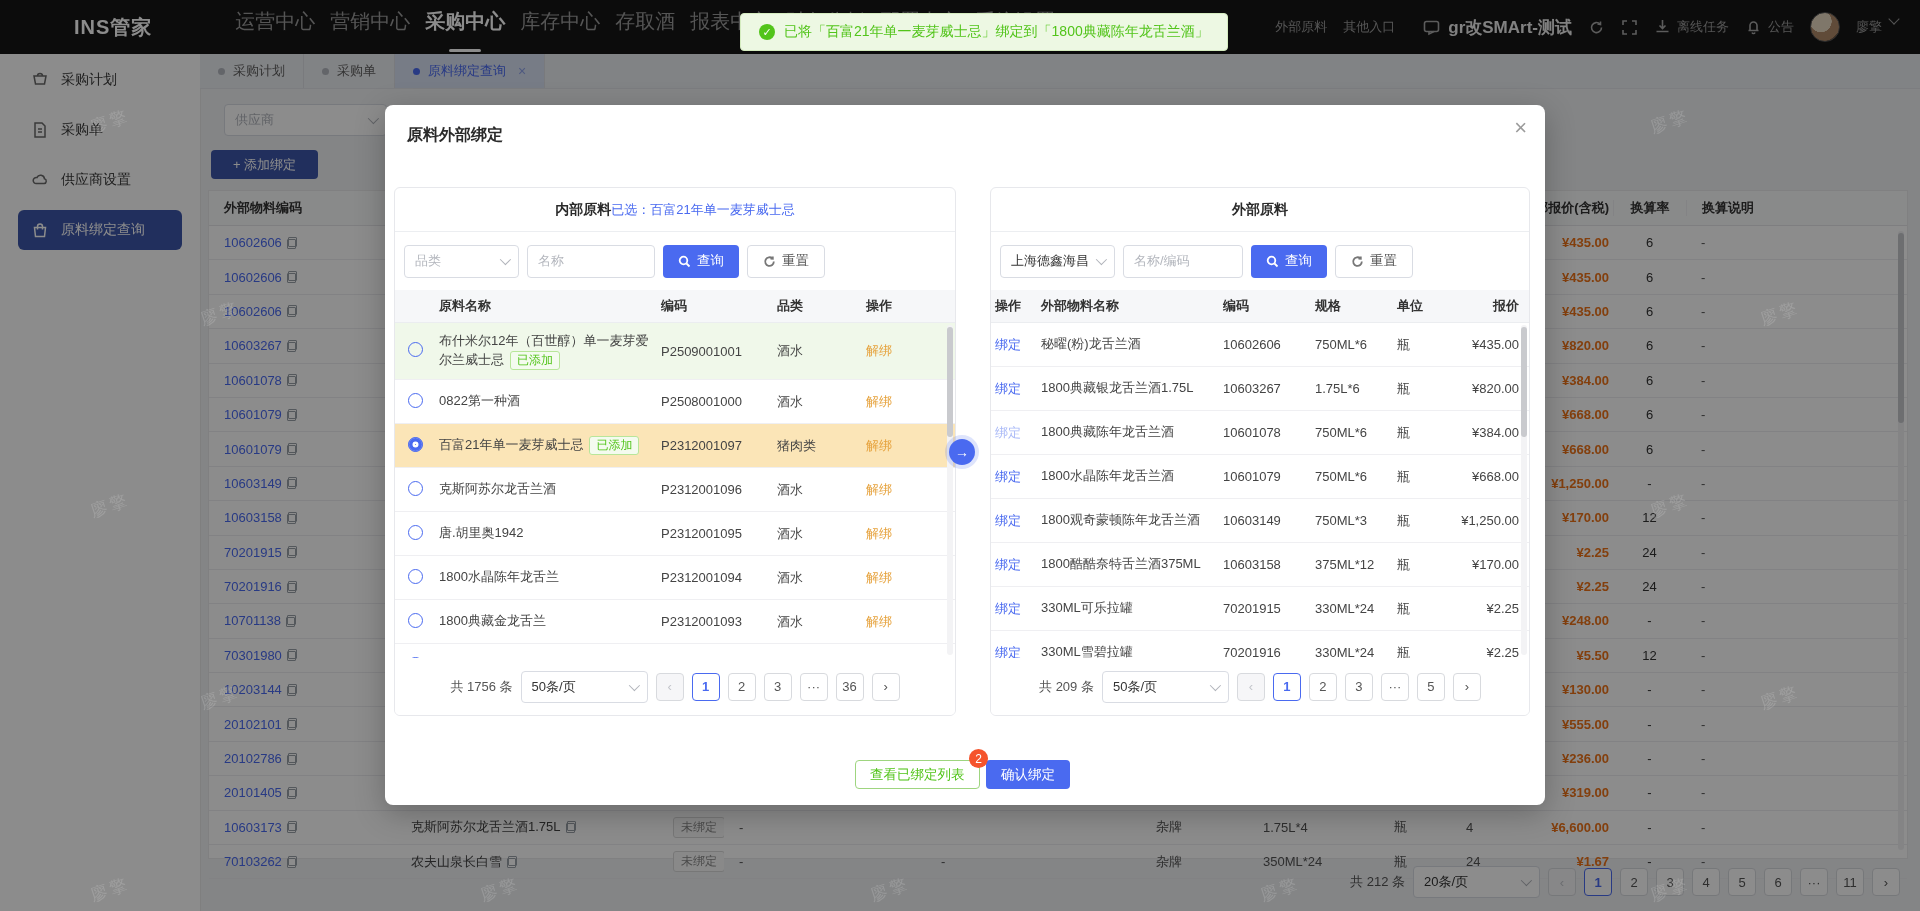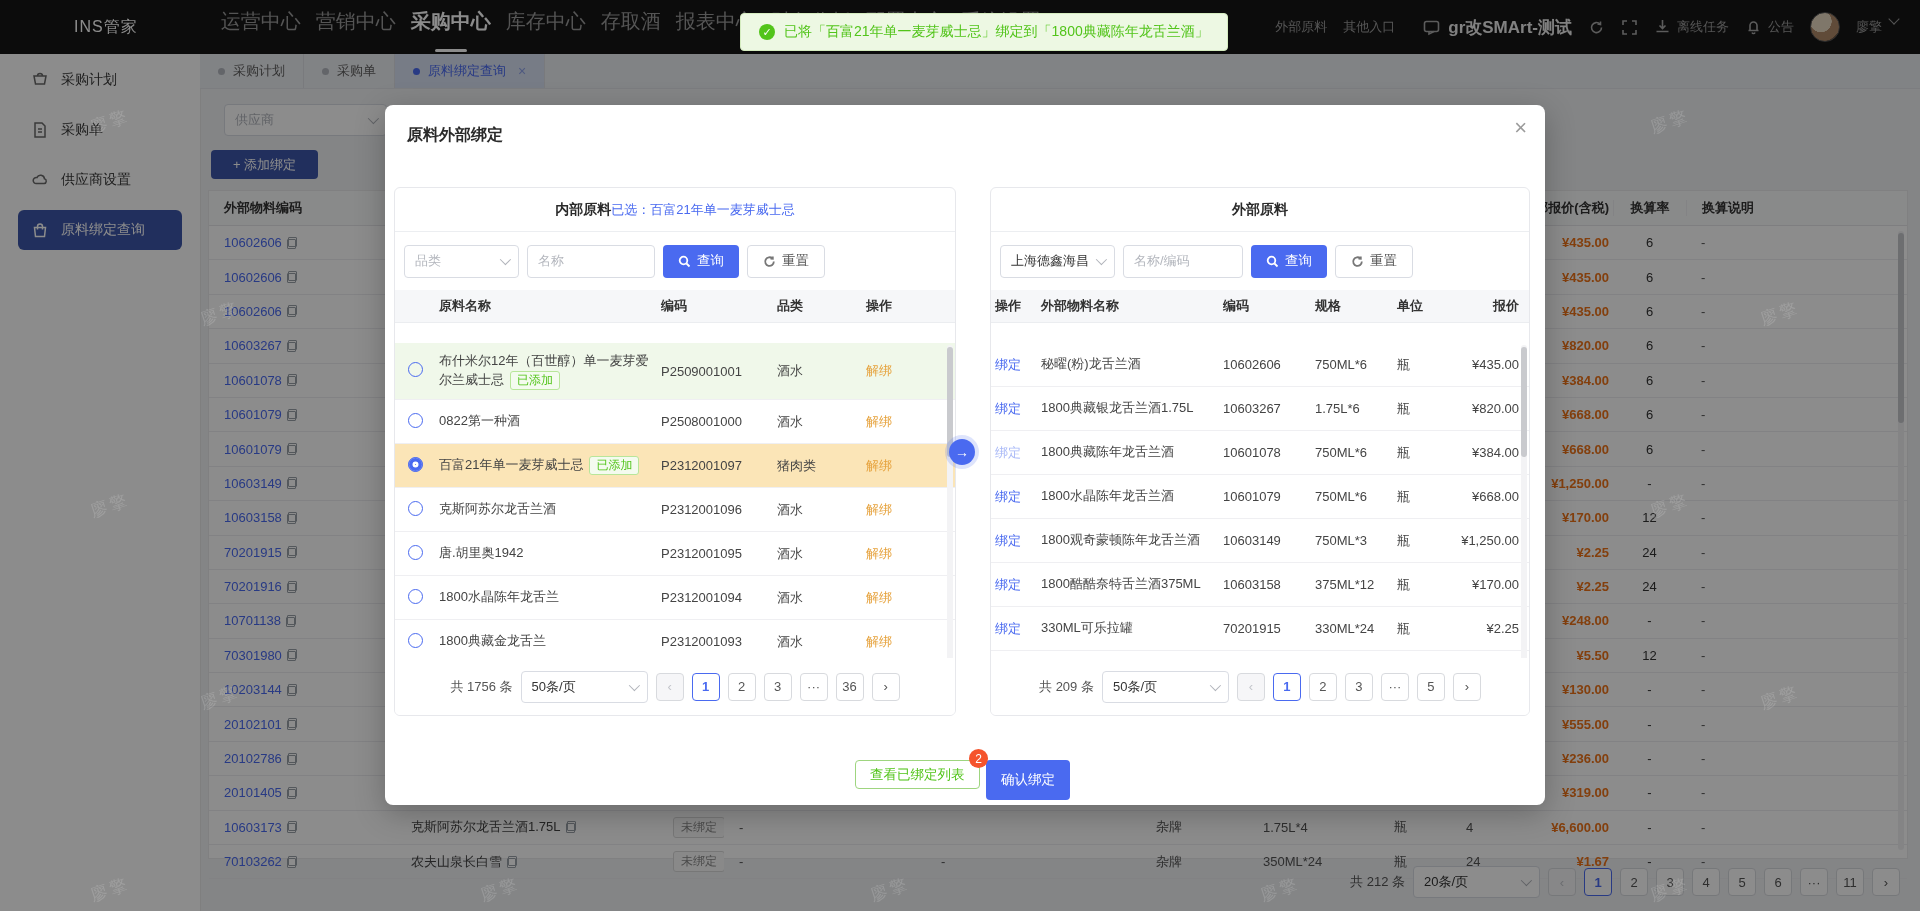--- a/index.html
+++ b/index.html
@@ -1,20 +1,20 @@
 <!DOCTYPE html>
 <html><head>
 <meta charset="utf-8">
 <style>
   html,body{margin:0;padding:0;}
   body{width:1920px;height:911px;position:relative;overflow:hidden;
        font-family:"Liberation Sans","DejaVu Sans",sans-serif;background:#f0f2f5;font-size:13px;color:#333;}
   
   .navbar{position:absolute;left:0;top:0;width:1920px;height:54px;background:#161616;display:flex;align-items:center;z-index:1;}
-  .logo{color:#fff;font-size:16px;font-weight:normal;margin-left:74px;letter-spacing:1px;}
+  .logo{color:#fff;font-size:20px;font-weight:bold;margin-left:74px;letter-spacing:1px;}
   .nav-menu{display:flex;margin-left:81px;gap:11px;}
   .nav-item{color:#9b9b9b;font-size:20px;height:66px;line-height:54px;padding:0 2px;position:relative;cursor:pointer;white-space:nowrap;}
   .nav-item.active{color:#fff;font-weight:bold;}
   .nav-item.active::after{content:'';position:absolute;left:50%;transform:translateX(-50%);bottom:8px;width:32px;height:3px;background:#fff;border-radius:2px;}
   .nav-right{position:absolute;right:22px;top:0;height:54px;display:flex;align-items:center;gap:16px;color:#9b9b9b;font-size:13px;}
   .nav-link{cursor:pointer;}
   .workspace-wrap{display:flex;align-items:center;gap:8px;margin-left:12px;}
   .workspace{color:#ececec;font-size:17px;font-weight:bold;}
   .nav-ico{width:17px;height:17px;display:inline-block;}
   .nav-ico svg{width:100%;height:100%;stroke:#a8a8a8;fill:none;stroke-width:1.6;}
@@ -93,39 +93,39 @@
   .btn-plain{background:#fff;color:#555;border:1px solid #d9dce3;}
   .bico{width:13px;height:13px;display:inline-block;}
   .bico svg{width:100%;height:100%;fill:none;stroke-width:1.8;}
   .btn-primary .bico svg{stroke:#fff;}
   .btn-plain .bico svg{stroke:#777;}
   .ptable-head,.prow{display:grid;align-items:center;}
   .grid-l{grid-template-columns:40px 222px 116px 89px 62px 1fr;}
   .grid-r{grid-template-columns:46px 182px 92px 82px 48px 82px 1fr;}
   .ptable-head{height:32px;background:#f6f7f9;border-bottom:1px solid #ebedf0;font-weight:bold;font-size:13px;color:#333;}
   .ptable-head>div,.prow>div{padding-left:4px;box-sizing:border-box;}
-  .ptable-body{height:338px;overflow:hidden;position:relative;margin-top:20px;}
+  .ptable-body{height:338px;overflow:hidden;position:relative;}
   .prow{min-height:43px;border-bottom:1px solid #efeff2;font-size:13px;color:#444;}
   .prow.tall{min-height:56px;}
   .prow.hl-green{background:#f0f8ea;}
   .prow.hl-orange{background:#fbe5b7;}
   .radio{width:15px;height:15px;border:1.5px solid #4a6af0;border-radius:50%;margin-left:9px;box-sizing:border-box;display:inline-block;cursor:pointer;}
   .radio.checked{background:#4a6af0;box-shadow:inset 0 0 0 3.5px #4a6af0,inset 0 0 0 6px #fff;}
   .name-cell{line-height:1.45;padding-right:4px;}
   .badge-added{display:inline-block;border:1px solid #b8e69a;background:#f4fbef;color:#52c41a;font-size:12px;padding:0 6px;border-radius:3px;margin-left:6px;line-height:17px;white-space:nowrap;}
   .link-unbind{color:#e6a23c;cursor:pointer;}
   .link-bind{color:#4a6af0;cursor:pointer;}
   .link-bind.dim{color:#a9b9f7;}
   .cell-price{text-align:right;padding-right:4px !important;color:#444;}
   .head-price{text-align:right;padding-right:4px !important;}
   .panel-pagination{position:absolute;left:0;right:0;bottom:0;height:57px;display:flex;align-items:center;justify-content:center;gap:8px;font-size:13px;color:#555;background:#fff;}
   .arrow-btn{position:absolute;left:564px;top:334px;width:26px;height:26px;border-radius:50%;background:#4a6af0;color:#fff;display:flex;align-items:center;justify-content:center;font-size:14px;cursor:pointer;box-shadow:0 0 0 4px rgba(74,106,240,0.18);z-index:2;}
   .m-footer-viewbtn{position:absolute;left:470px;top:655px;height:29px;padding:0 14px;background:#fff;border:1px solid #9ed57f;color:#52c41a;font-size:13.5px;border-radius:4px;cursor:pointer;}
   .m-footer-badge{position:absolute;left:584px;top:644px;width:19px;height:19px;border-radius:50%;background:#f5542c;color:#fff;font-size:12px;display:flex;align-items:center;justify-content:center;z-index:3;}
-  .m-footer-confirm{position:absolute;left:601px;top:655px;height:40px;padding:0 15px;background:#4a6af0;border:none;color:#fff;font-size:13.5px;border-radius:4px;cursor:pointer;}
+  .m-footer-confirm{position:absolute;left:601px;top:655px;height:29px;padding:0 15px;background:#4a6af0;border:none;color:#fff;font-size:13.5px;border-radius:4px;cursor:pointer;}
   .pscroll{position:absolute;right:2px;top:2px;width:6px;height:330px;background:#f3f3f5;border-radius:3px;}
   .pthumb{position:absolute;top:2px;left:0;width:6px;height:110px;background:#c9cace;border-radius:3px;}
 </style>
 </head>
 <body>
 
 <div class="navbar">
   <div class="logo">INS管家</div>
   <div class="nav-menu">
       <div class="nav-item">运营中心</div>

